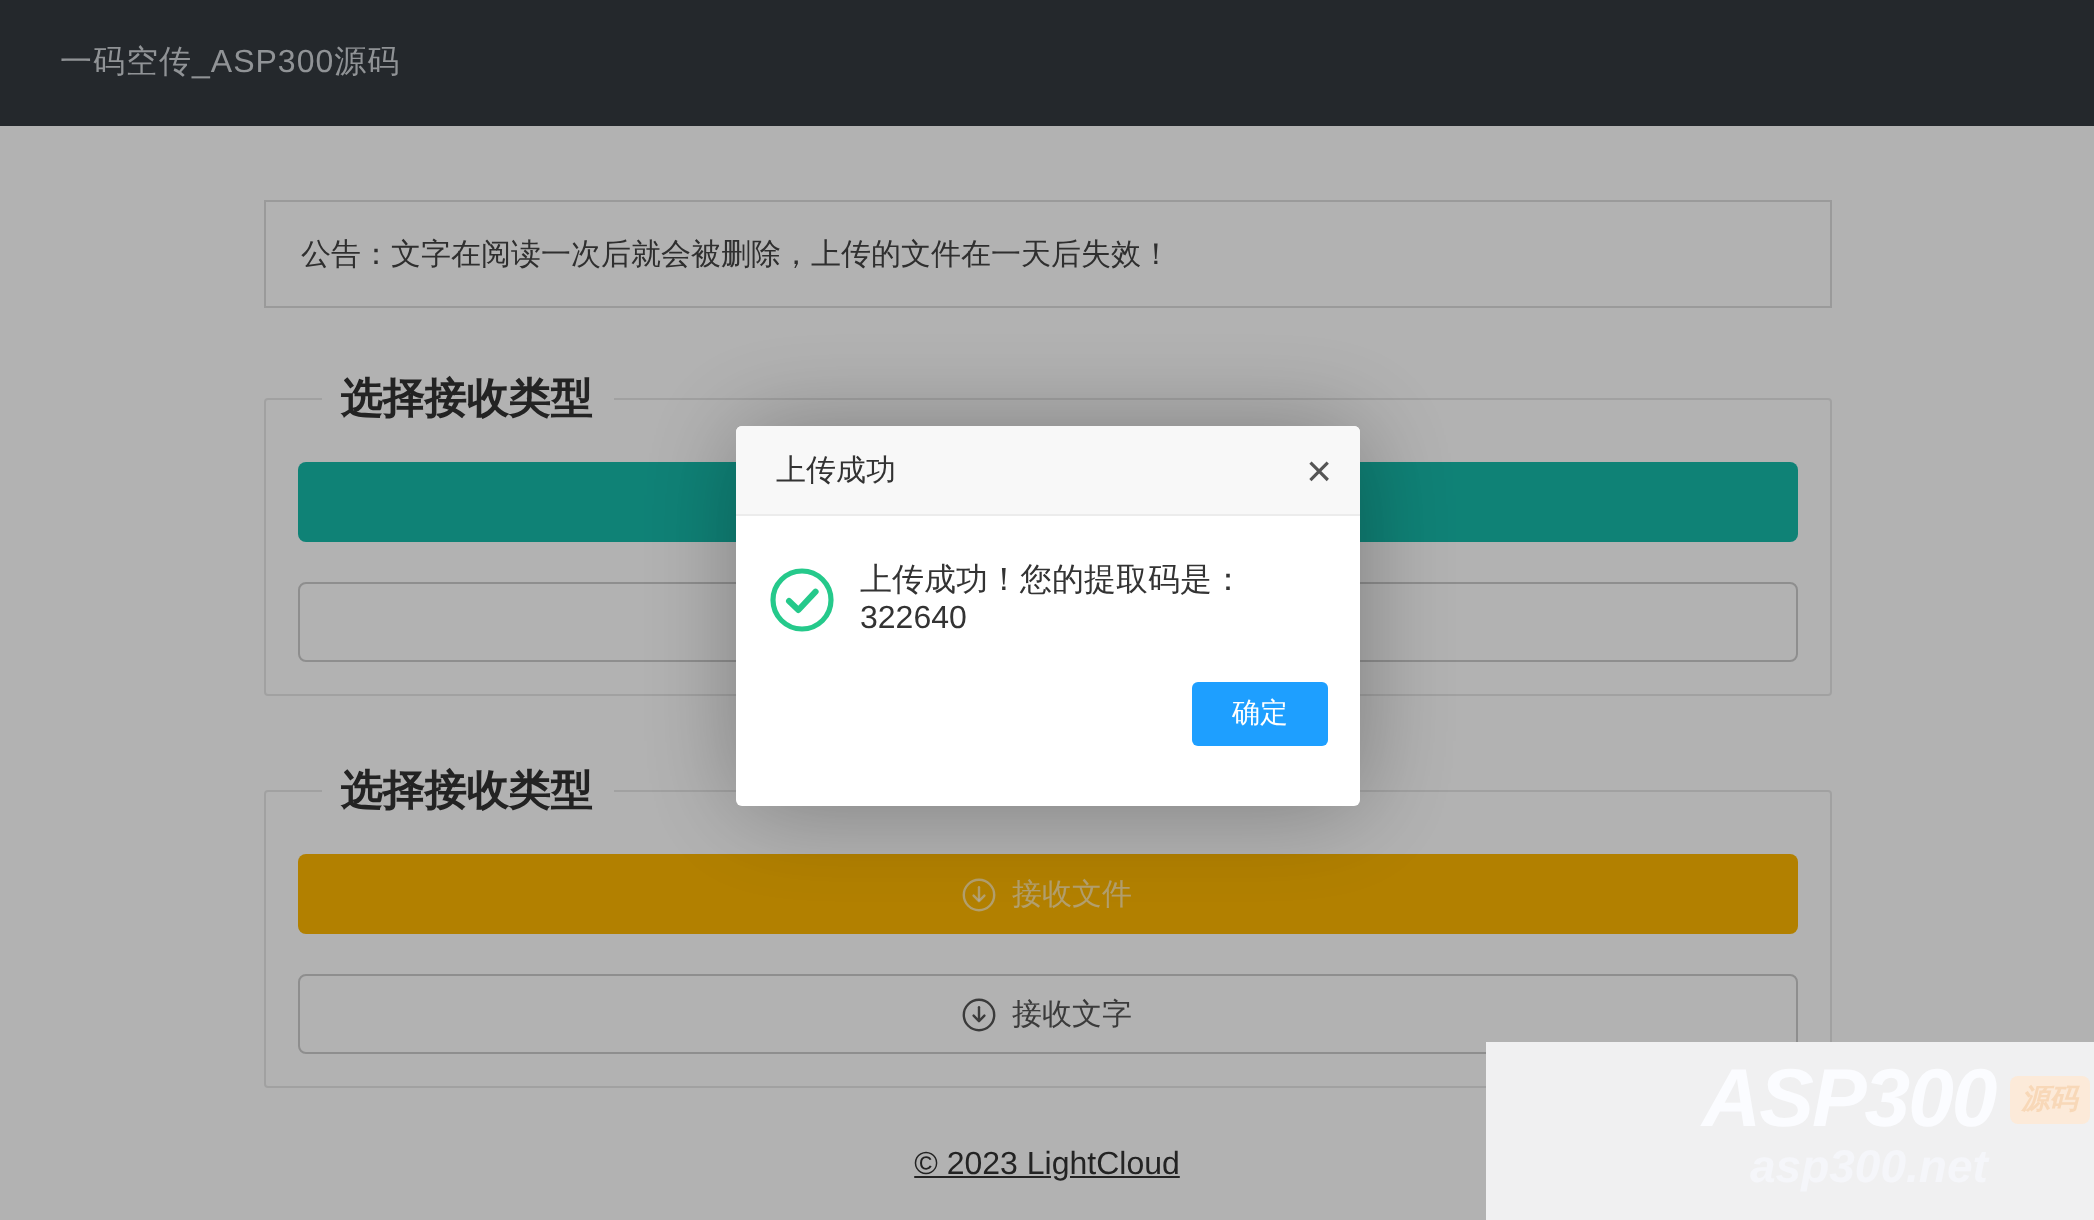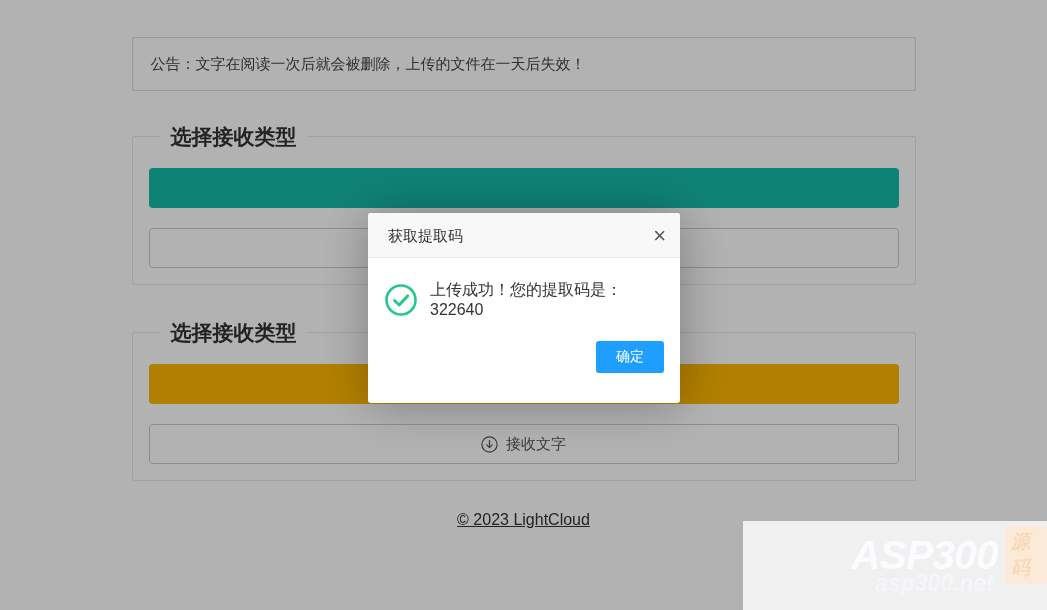--- a/index.html
+++ b/index.html
@@ -86,33 +86,36 @@
   .wm-line1 {
     position:absolute; top:5px; left:108px;
     display:flex; align-items:center; gap:7px;
   }
   .wm-brand {
     font-size:41px; font-weight:900; font-style:italic;
     letter-spacing:-1px; color:#fbfcff;
   }
   .wm-badge {
     background:#fcead9; color:#f8d8b8;
-    font-size:19px; font-weight:bold; font-style:italic;
+    font-size:14px; font-weight:bold; font-style:italic;
     padding:3px 6px; border-radius:4px;
   }
   .wm-domain {
     position:absolute; top:49px; left:132px;
     font-size:23px; font-weight:bold; font-style:italic;
     color:#f5f6fa;
   }
 </style>
 </head>
 <body>
 
 <div>
+  <div class="topbar">
+    <span class="brand">一码空传_ASP300源码</span>
+  </div>
 
   <div class="container">
     <div class="notice">
       <span>公告：文字在阅读一次后就会被删除，上传的文件在一天后失效！</span>
     </div>
 
     <fieldset class="section" id="send-section">
       <legend class="section-title">选择接收类型</legend>
       <button class="big-btn btn-teal">
         <span></span>
@@ -143,21 +146,21 @@
     </fieldset>
 
     <div class="footer">© 2023 LightCloud</div>
   </div>
 </div>
 
 <div class="overlay"></div>
 
 <div class="modal">
   <div class="modal-header">
-    <span>获取提取码</span>
+    <span>上传成功</span>
     <button class="modal-close">×</button>
   </div>
   <div class="modal-body">
     <svg class="success-icon" viewBox="0 0 34 34" fill="none">
       <circle cx="17" cy="17" r="14.5" stroke="#25c98b" stroke-width="2.6"></circle>
       <path d="M10.5 17.5 L15.2 22 L23.8 12.8" stroke="#25c98b" stroke-width="3" stroke-linecap="round" stroke-linejoin="round"></path>
     </svg>
     <span class="modal-message">上传成功！您的提取码是：322640</span>
   </div>
   <div class="modal-footer">

